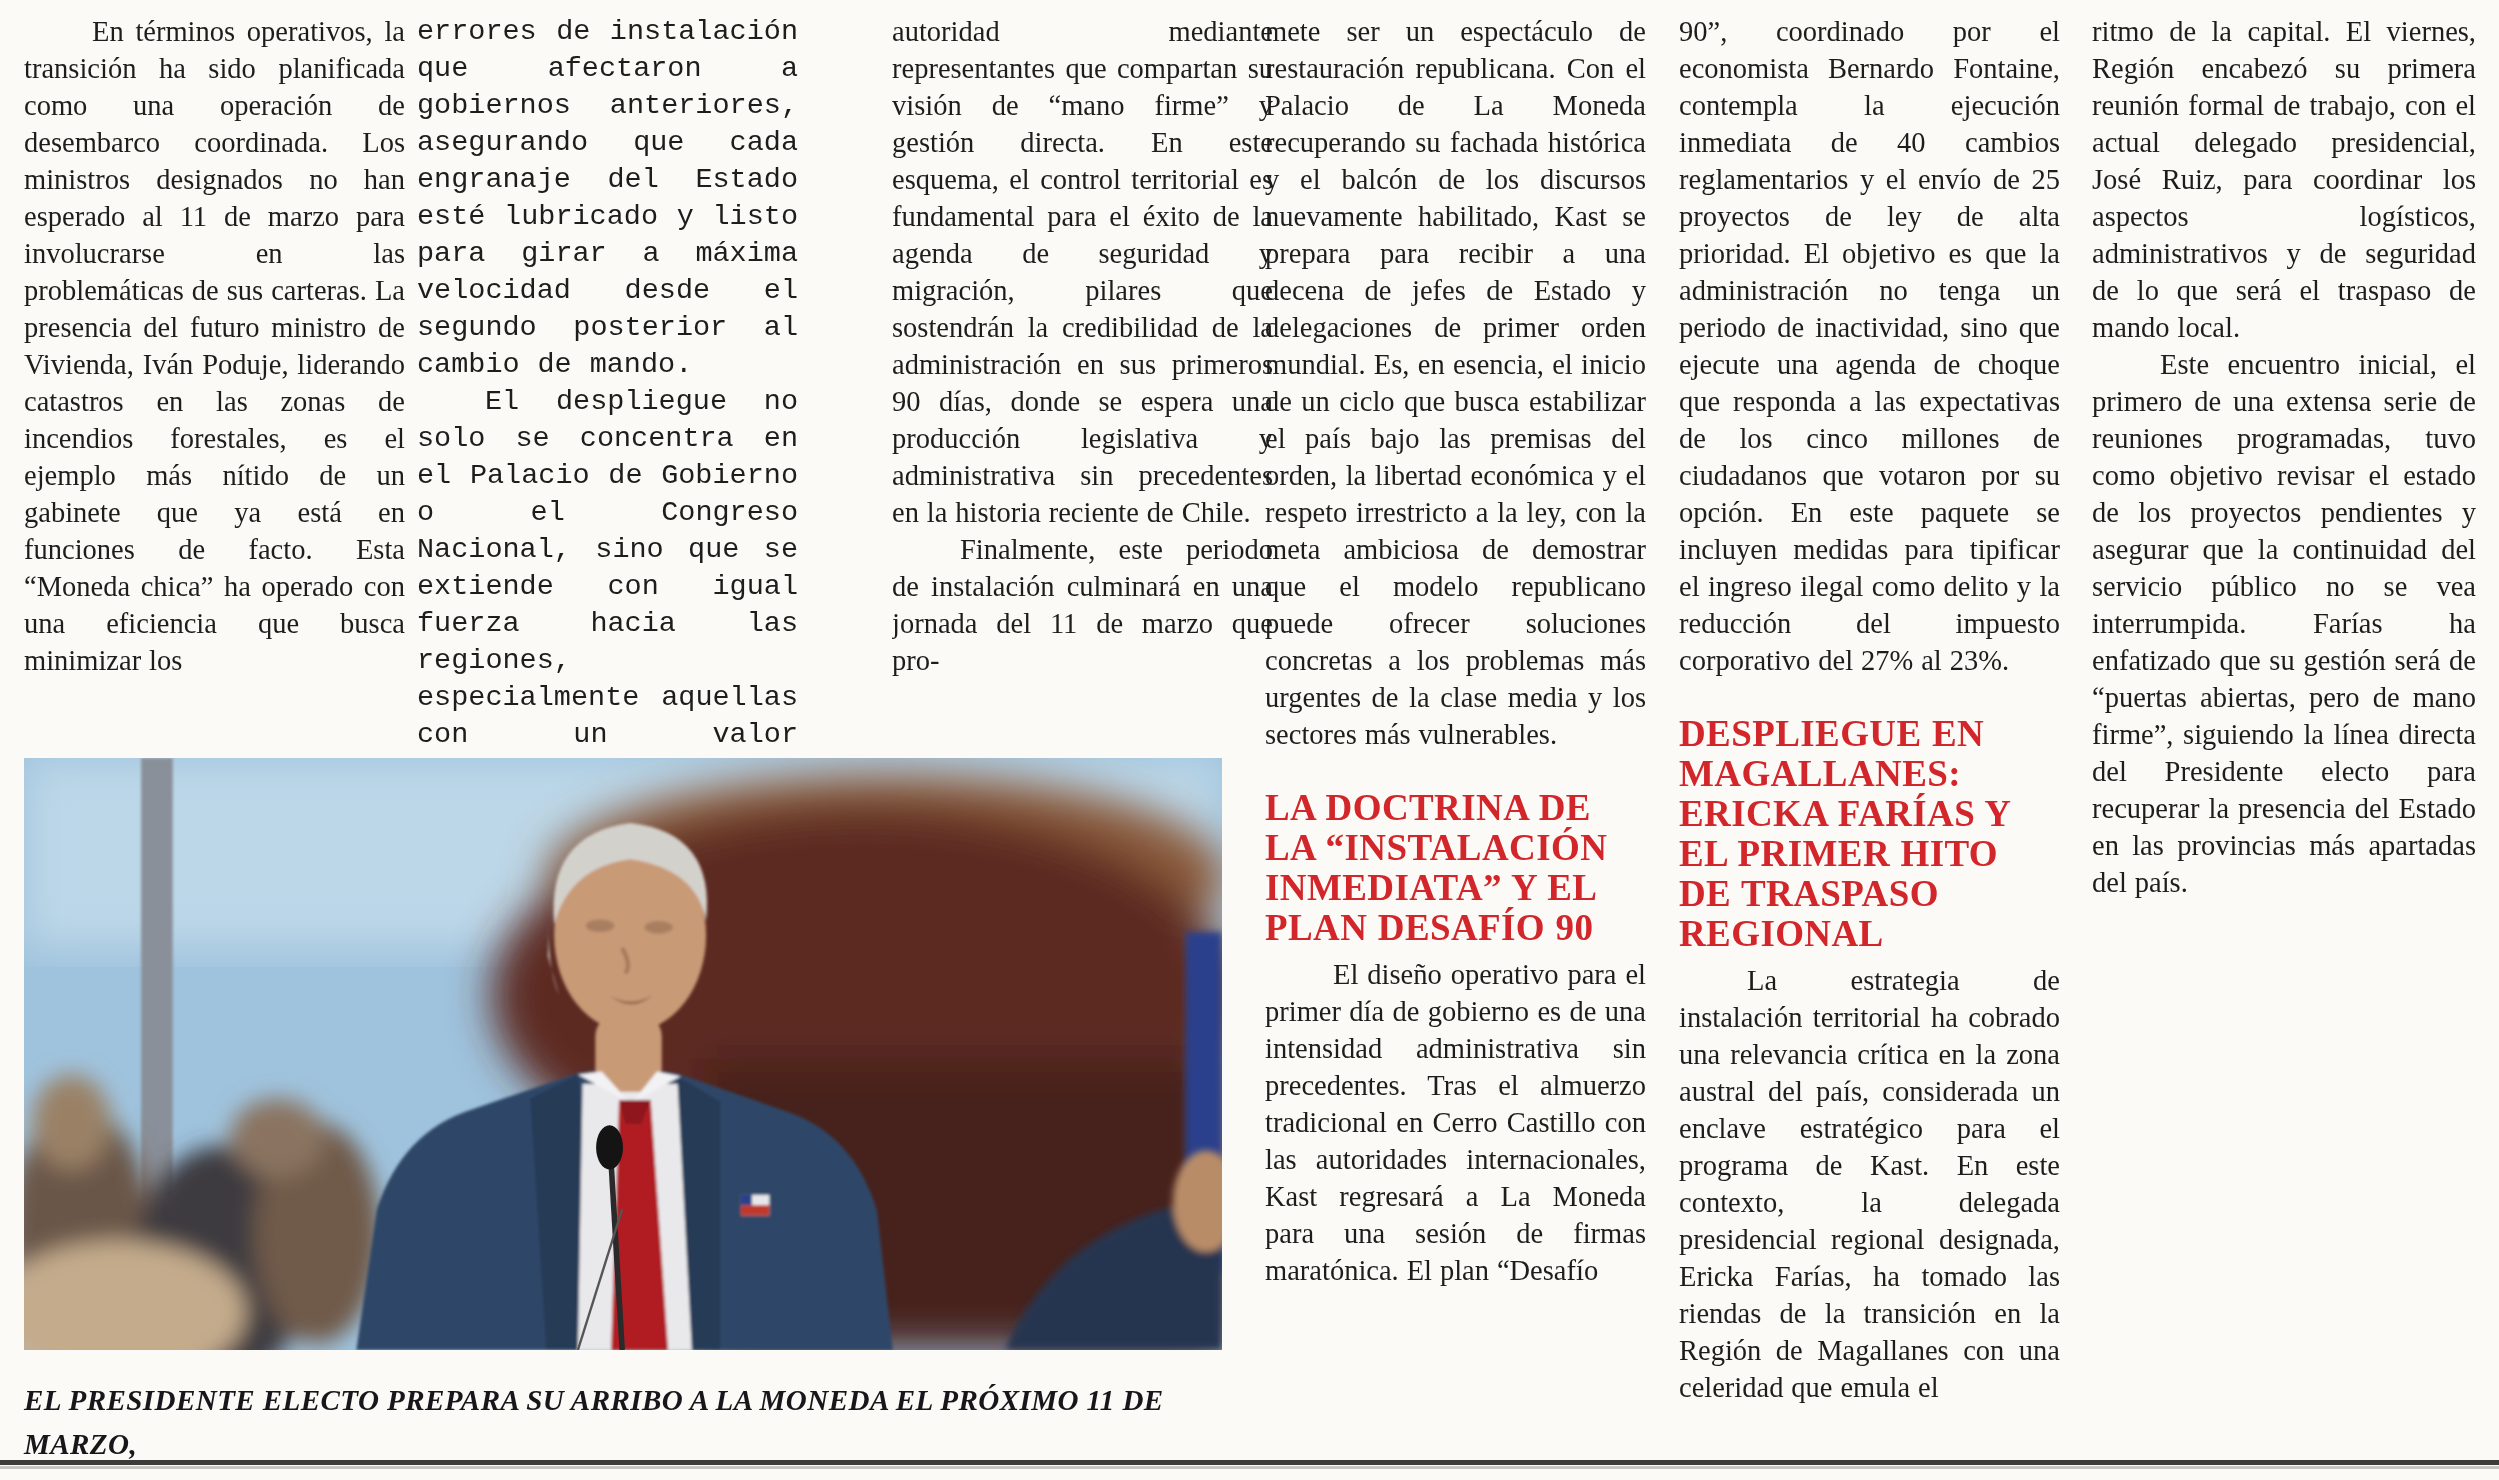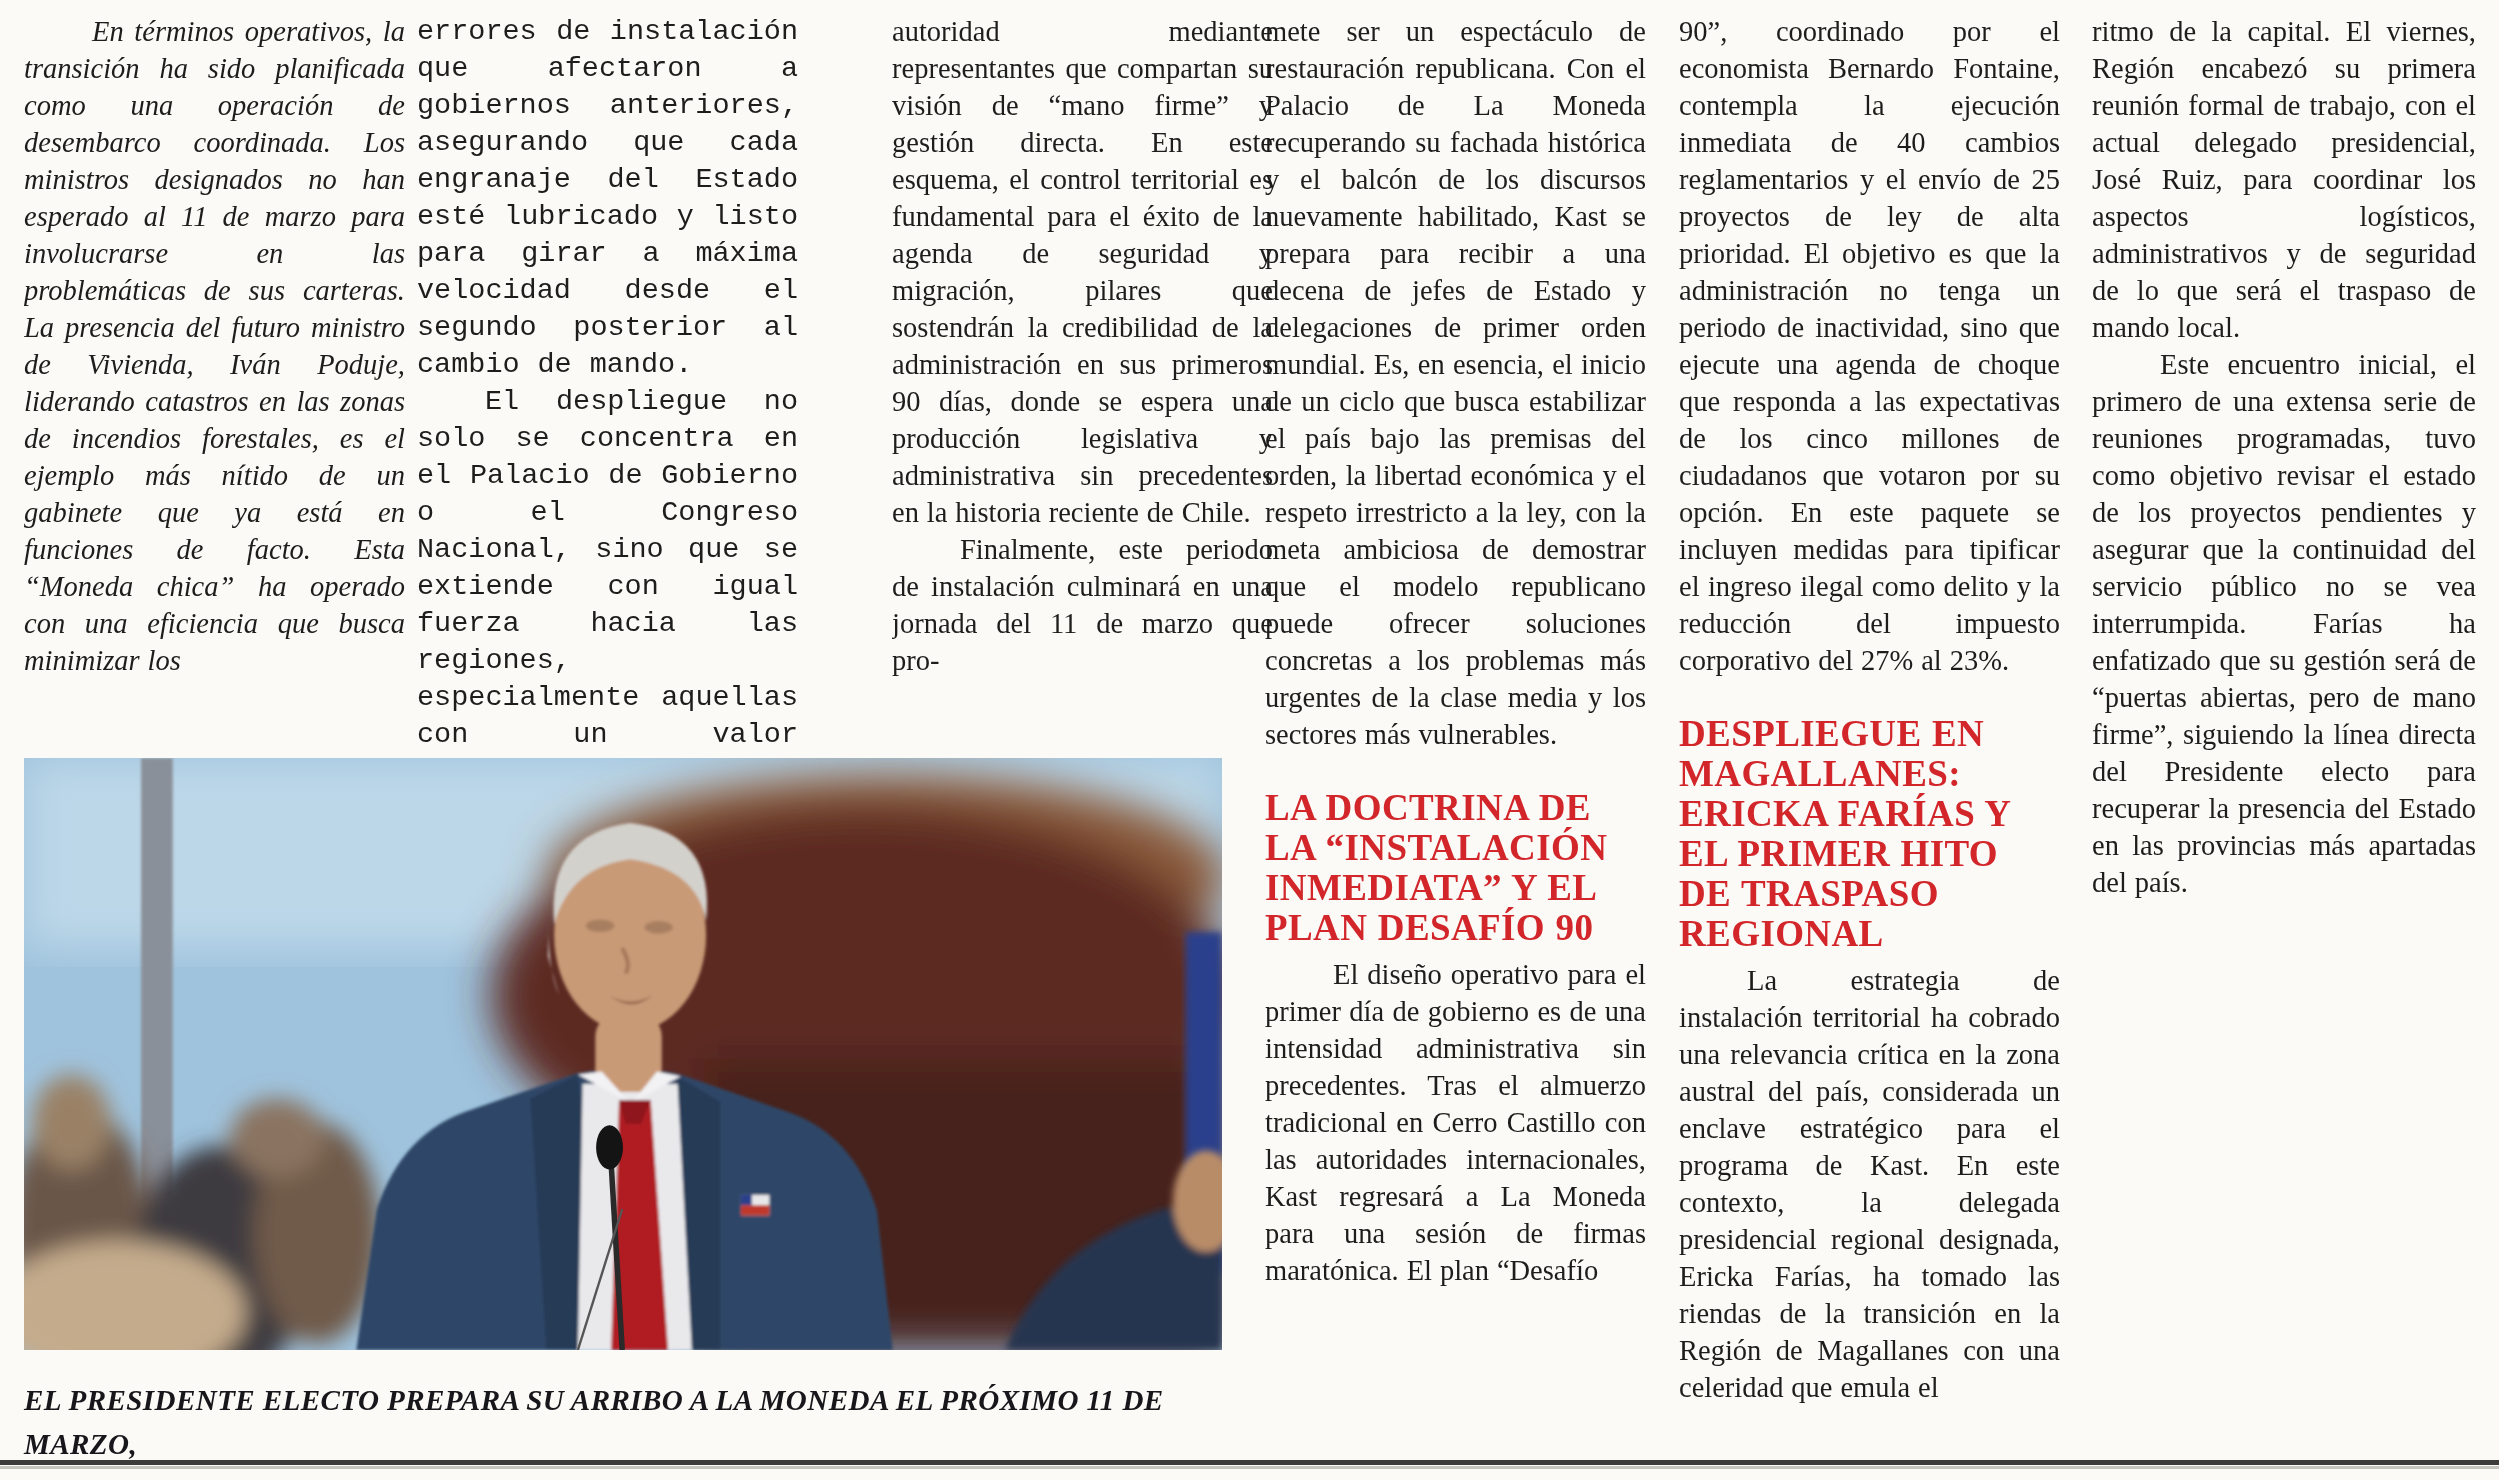--- a/index.html
+++ b/index.html
@@ -27,21 +27,21 @@
     text-align: justify;
     overflow: hidden;
     hyphens: auto;
     -webkit-hyphens: auto;
     word-spacing: 0.8px;
   }
   .col p { margin: 0; }
   .col p.indent { text-indent: 68px; }
   .col-short { height: 731px; }
   .col-tall  { height: 1391px; }
-  #col1 { left: 24px; font-style: italic; }
+  #col1 { left: 24px; }
   #col2 { left: 417px; font-family: Liberation Mono, monospace; }
   #col3 { left: 851px; margin-left: 41px; }
   #col4 { left: 1265px; }
   #col5 { left: 1679px; }
   #col6 { left: 2092px; width: 384px; }
   .section-header {
     font-weight: bold;
     font-size: 37px;
     line-height: 40px;
     text-align: left;

